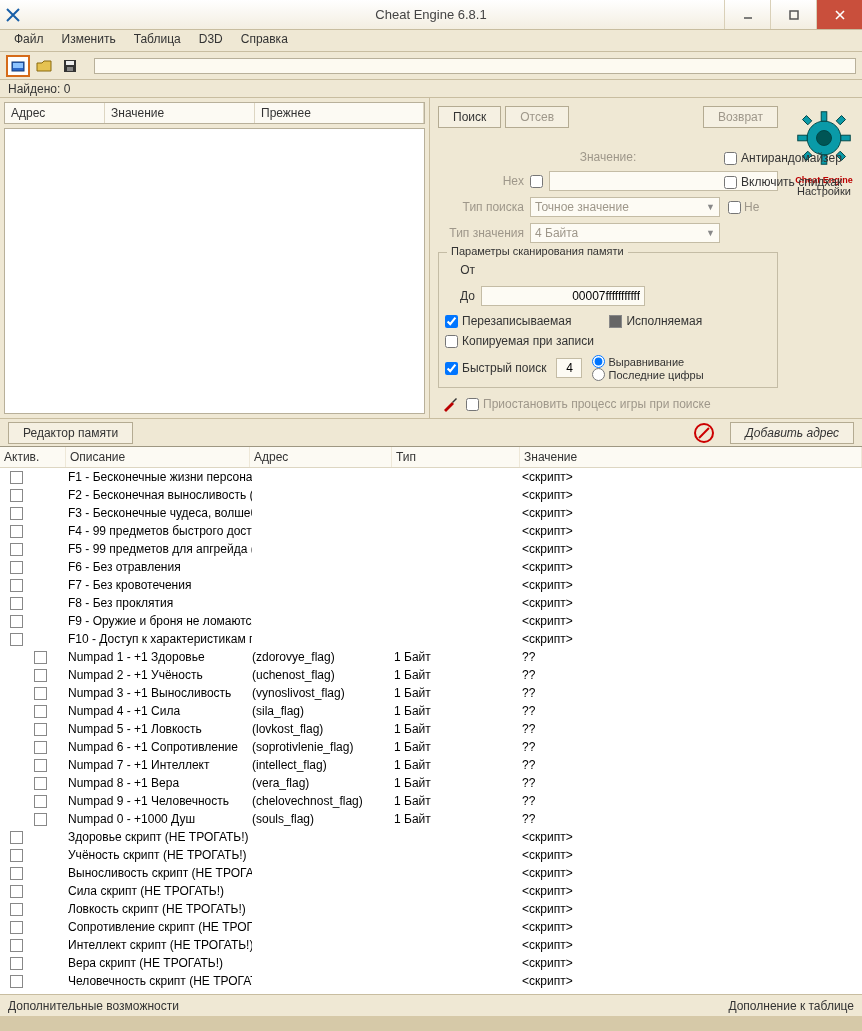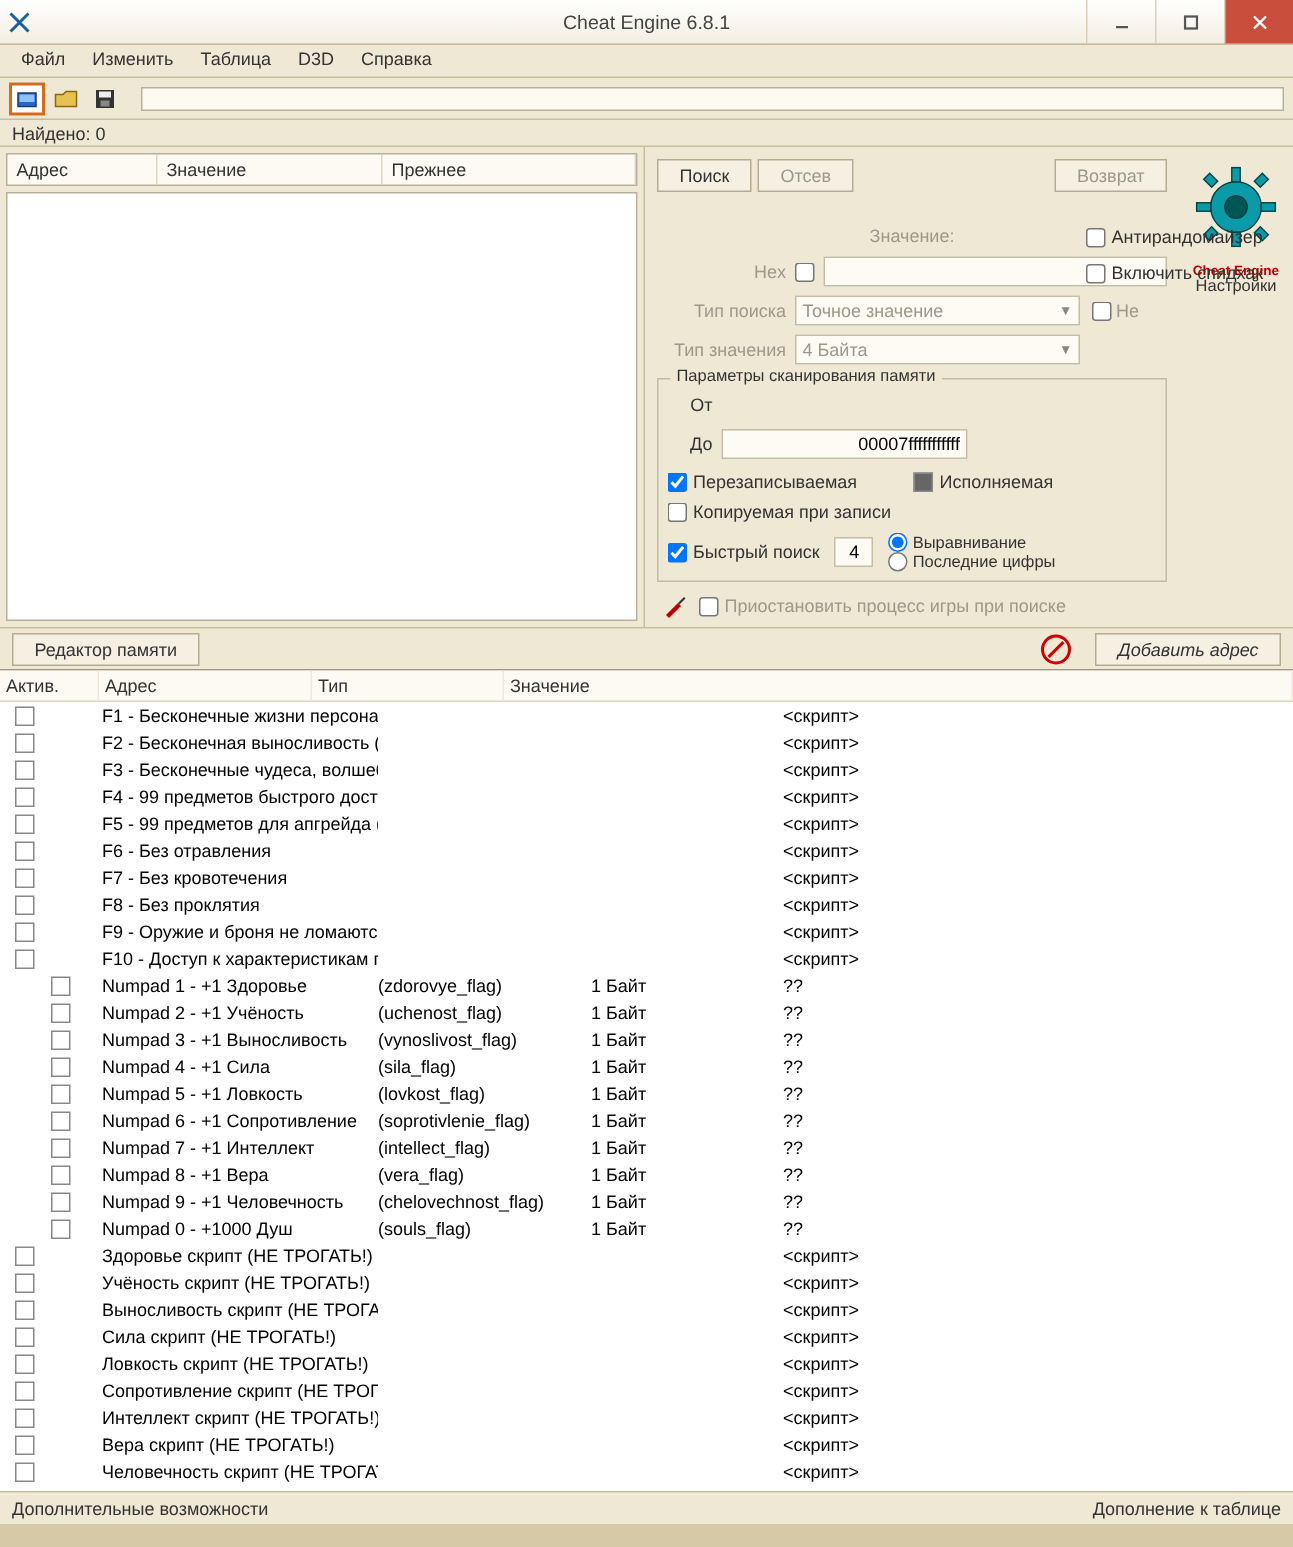--- a/index.html
+++ b/index.html
@@ -248,20 +248,21 @@
 
 <div class="memrow">
   <button class="btn">Редактор памяти</button>
   <div class="prohibit"></div>
   <button class="btn addbtn-right" style="margin-left:10px">Добавить адрес</button>
 </div>
 
 <div class="cheat-table-wrap">
   <div class="cheat-head">
     <div class="col-active">Актив.</div>
+    <div class="col-desc">Описание</div>
     <div class="col-addr">Адрес</div>
     <div class="col-type">Тип</div>
     <div class="col-value">Значение</div>
   </div>
   <div id="cheat-body">
       <div class="cheat-row">
         <div class="col-active" style="padding-left:8px">
           <div class="chk"></div>
         </div>
         <div class="col-desc" style="width:184px">F1 - Бесконечные жизни персонажа</div>

